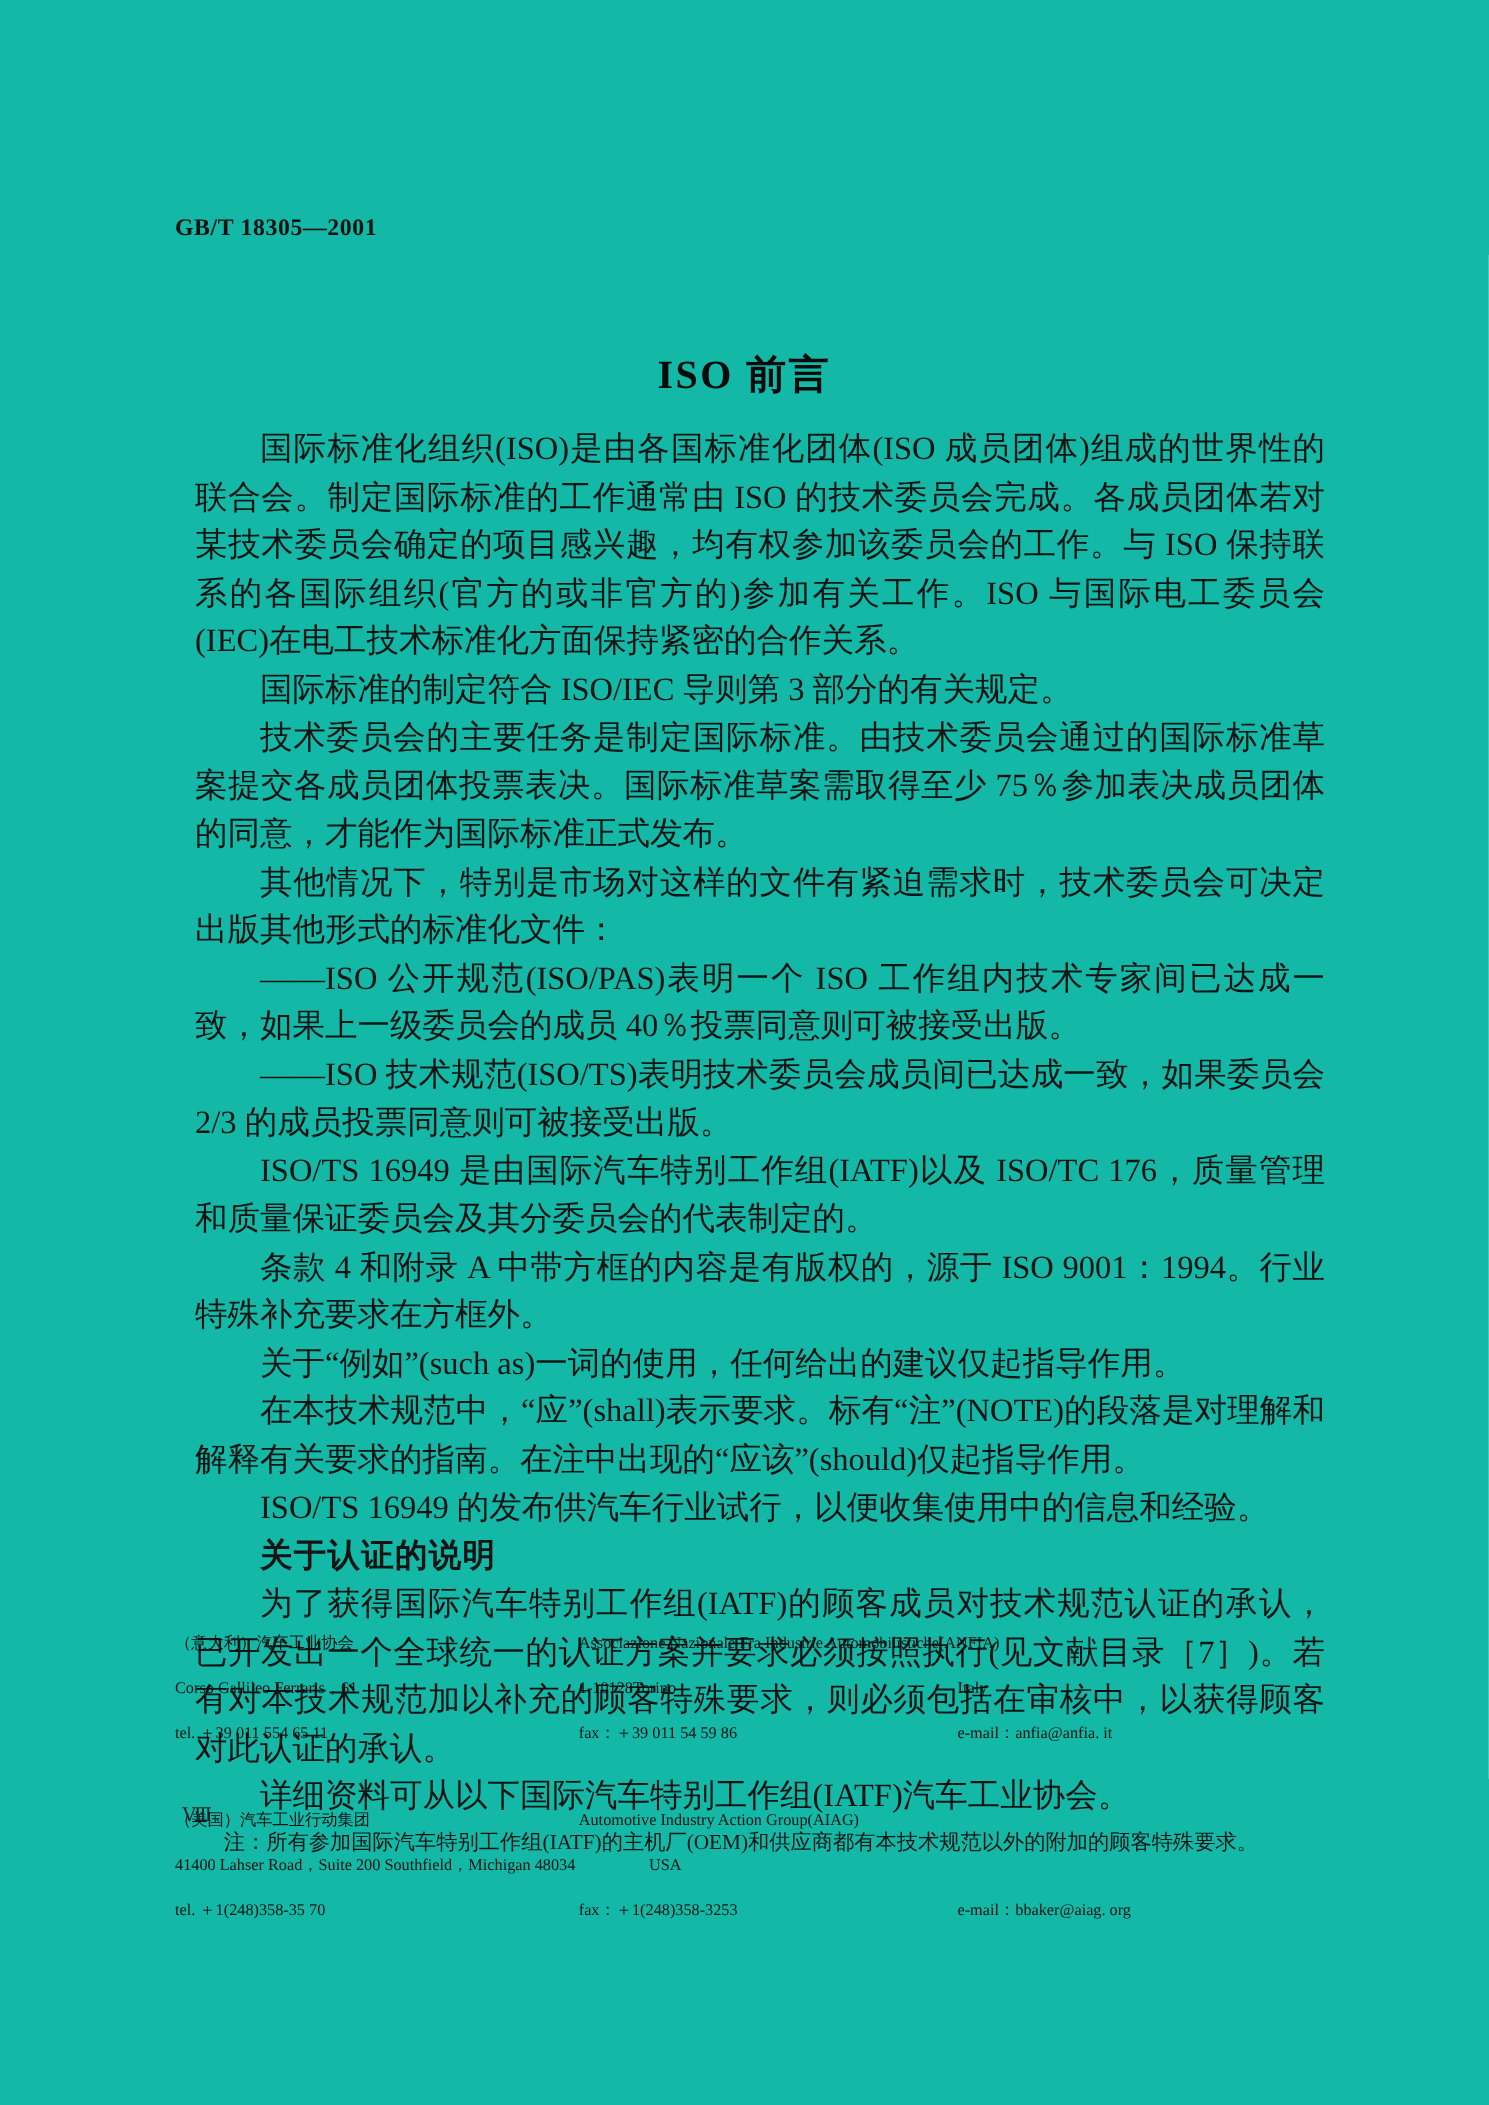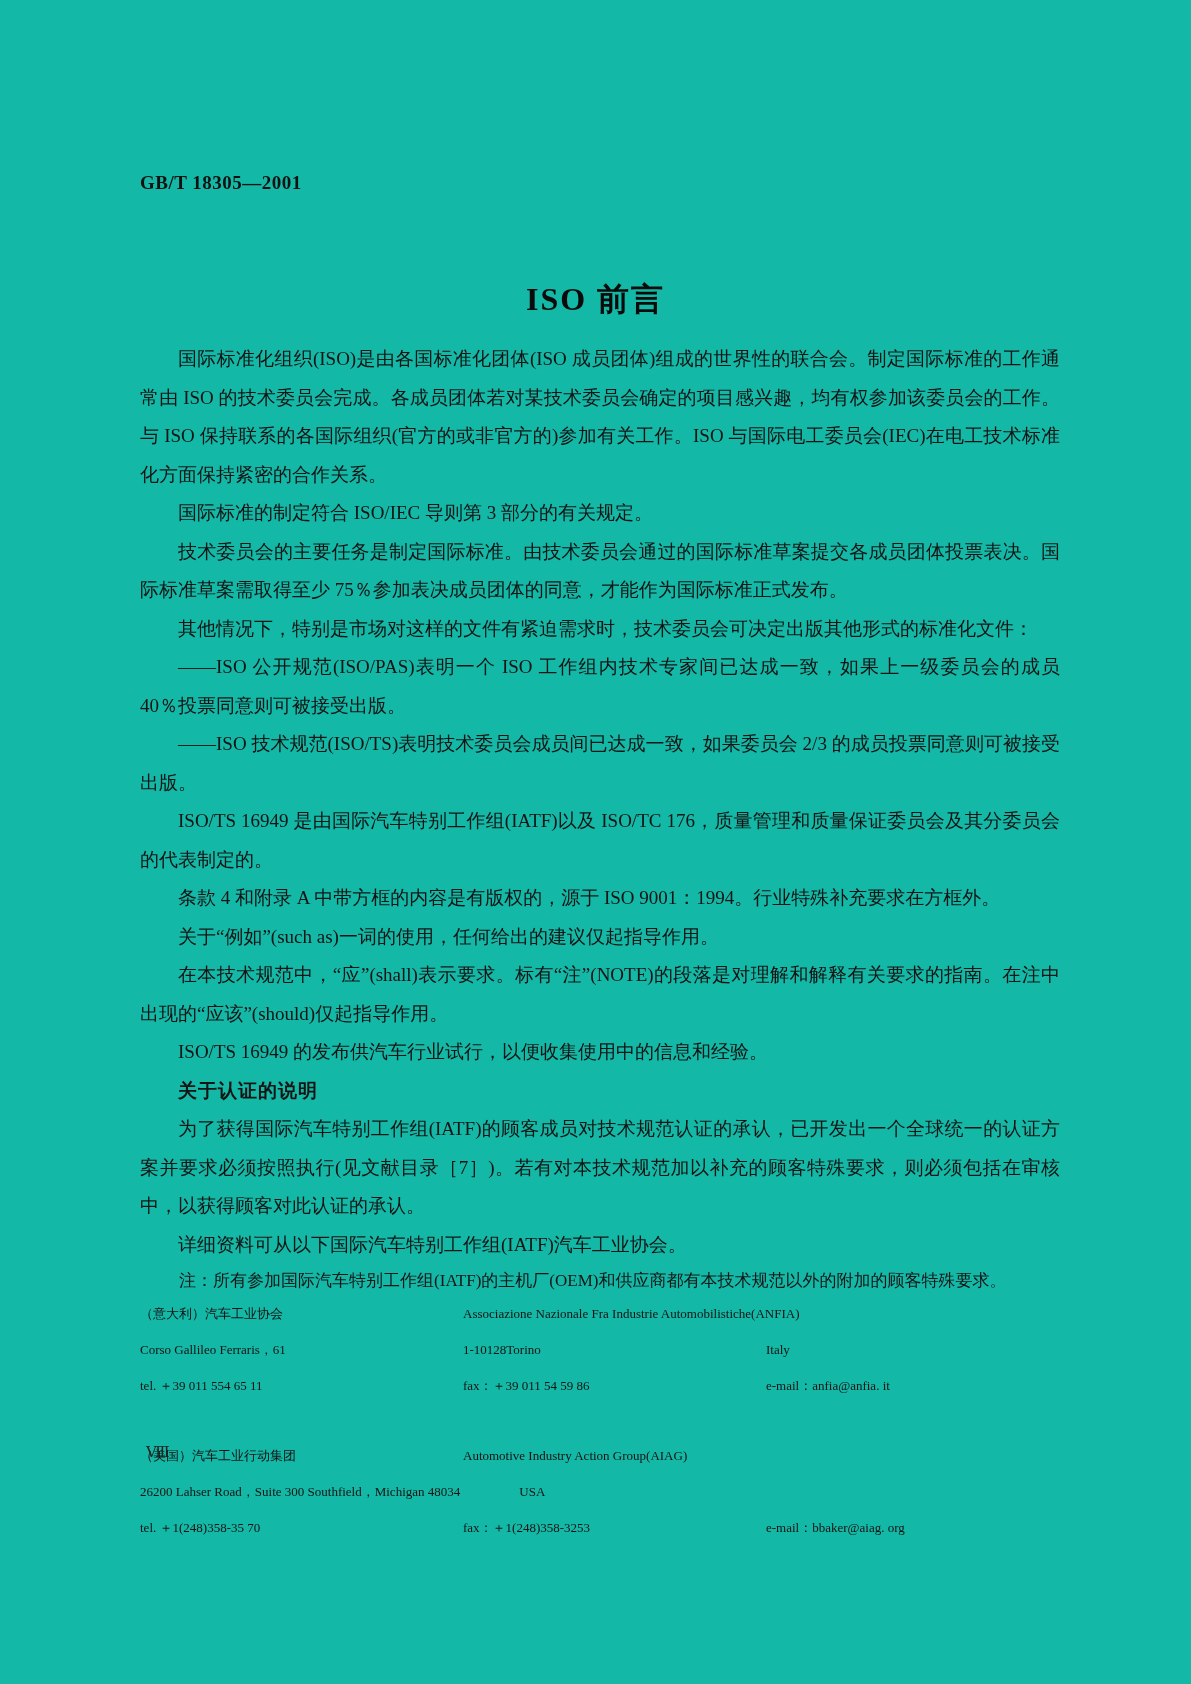--- a/index.html
+++ b/index.html
@@ -48,22 +48,22 @@
     color: #0b0b0b;
   }
   
   .body-col {
     position: absolute;
     left: 140px;
     top: 340px;
     width: 920px;
   }
   p.para {
-    margin: 0 0 0 0;
-    font-size: 19px;
+    margin: 0 0 0 16px;
+    font-size: 26px;
     line-height: 38.5px;
     text-align: justify;
     text-justify: inter-ideograph;
     text-indent: 2em;
     color: #141414;
     font-family: "Liberation Serif", "DejaVu Serif", serif;
   }
   p.para.dash {
     text-indent: 2em;
   }
@@ -161,21 +161,21 @@
         <span class="c3">e-mail：anfia@anfia. it</span>
       </div>
     </div>
 
     <div class="contact-block">
       <div class="contact-row">
         <span class="c1">（美国）汽车工业行动集团</span>
         <span class="c3">Automotive Industry Action Group(AIAG)</span>
       </div>
       <div class="contact-row row-wide">
-        <span class="c1">26200 Lahser Road，Suite 300 Southfield，Michigan  48034</span>
+        <span class="c1">41400 Lahser Road，Suite 200 Southfield，Michigan  48034</span>
         <span class="c2">USA</span>
       </div>
       <div class="contact-row">
         <span class="c1">tel. ＋1(248)358-35 70</span>
         <span class="c2">fax：＋1(248)358-3253</span>
         <span class="c3">e-mail：bbaker@aiag. org</span>
       </div>
     </div>
 
   </div>

